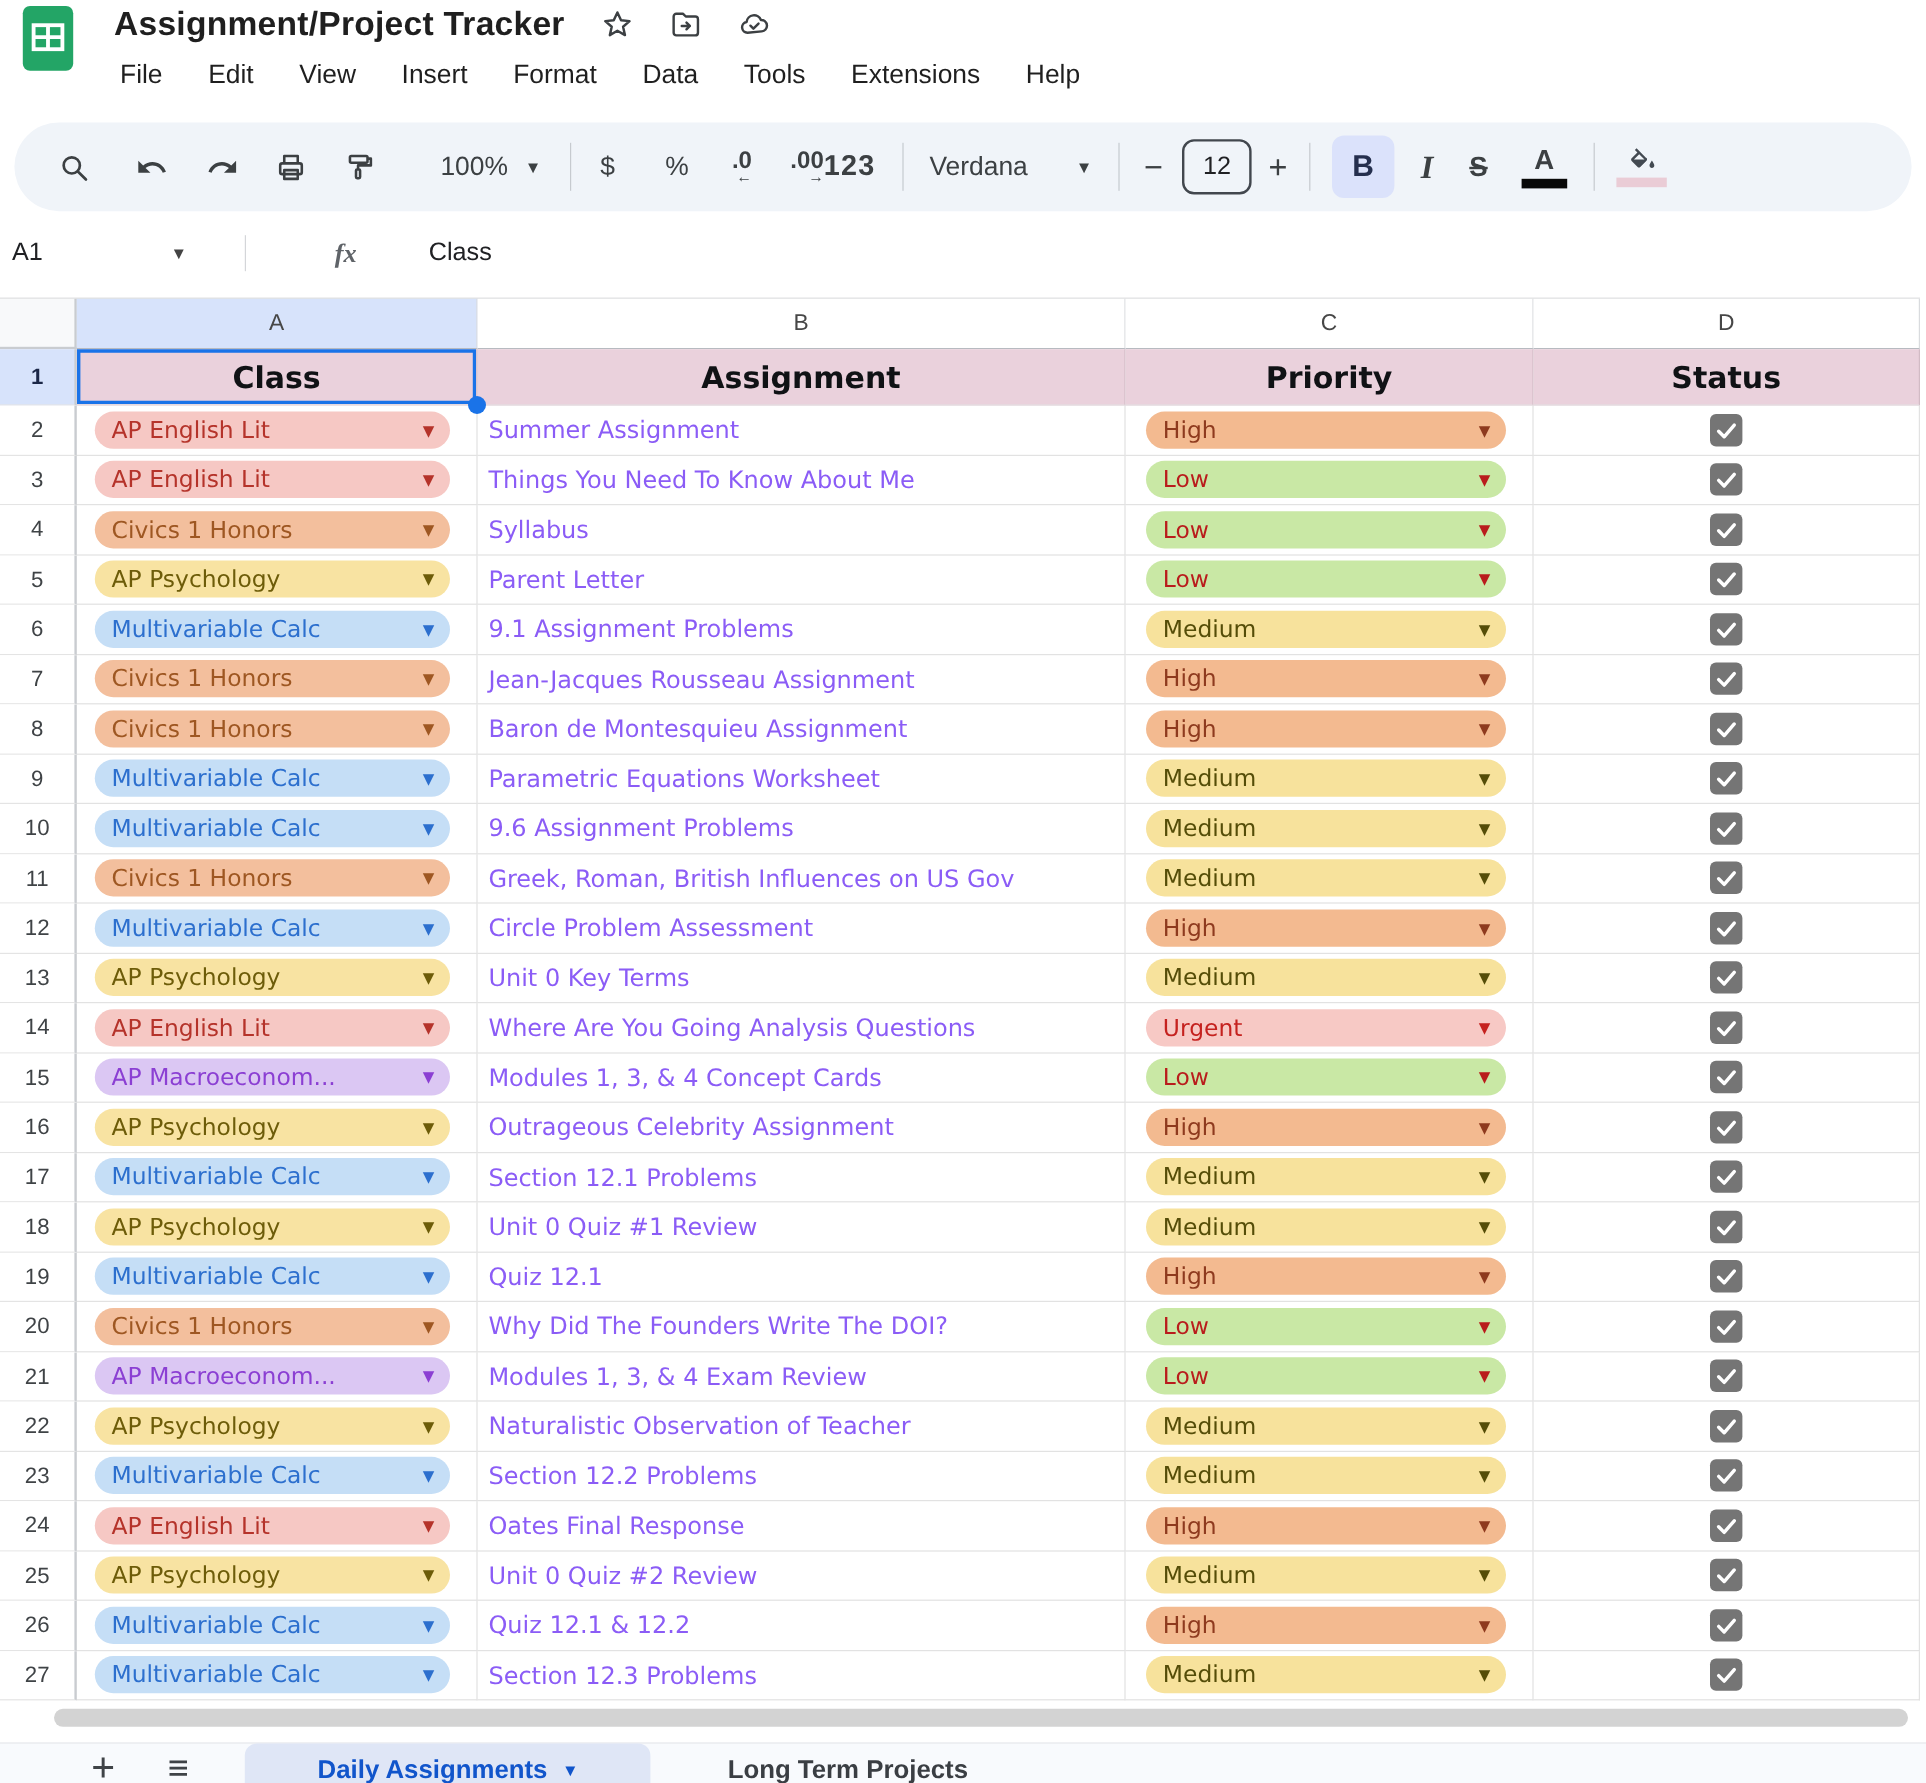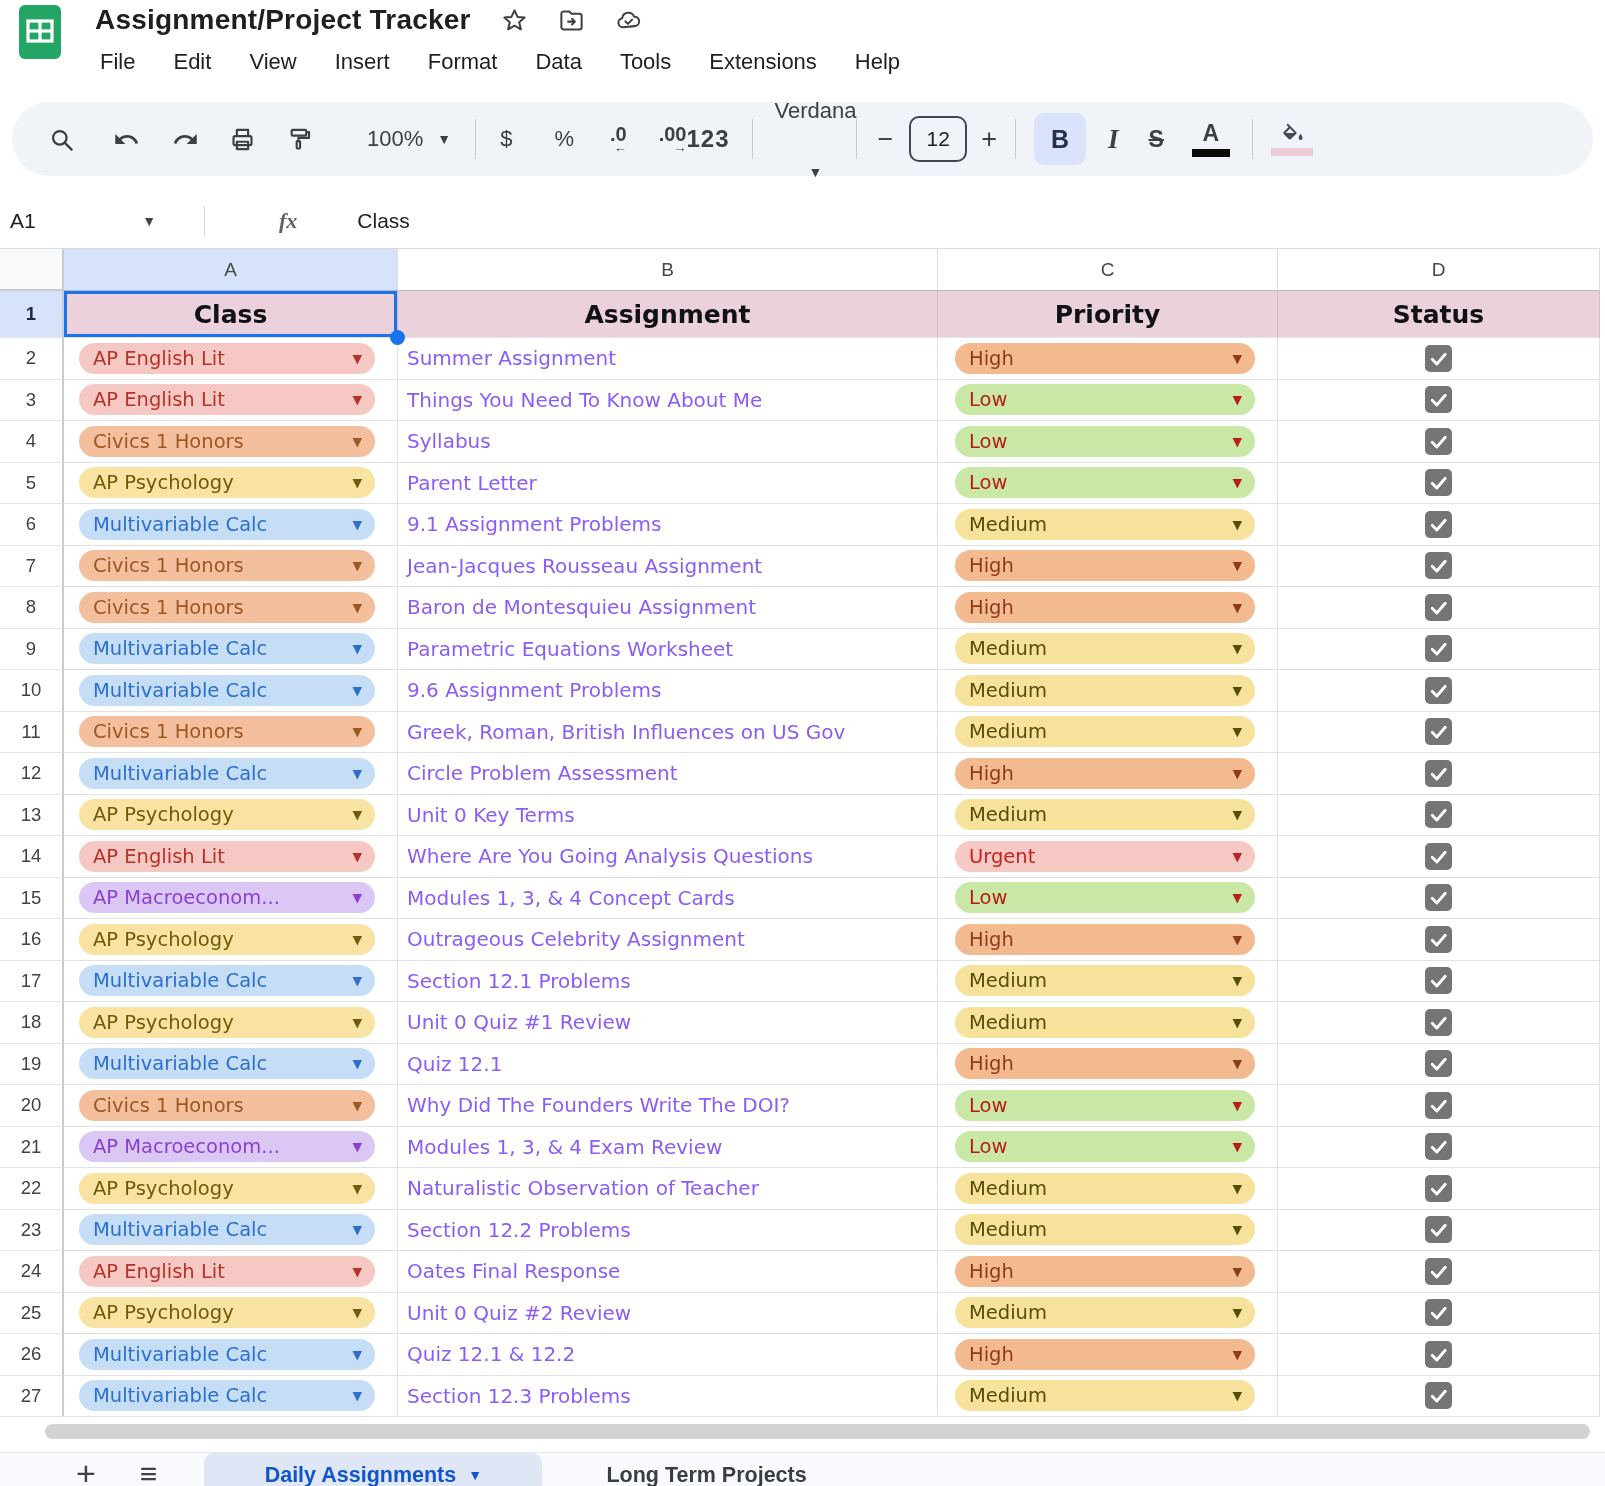--- a/index.html
+++ b/index.html
@@ -37,21 +37,21 @@
   .bold-btn{width:52px;height:52px;background:#dbe2fb;border-radius:10px;display:flex;align-items:center;
             justify-content:center;font-size:25px;font-weight:700;color:#252f4e;}
   .ital-btn{font-family:"Liberation Serif",serif;font-style:italic;font-size:27px;font-weight:600;color:#3c4043;}
   .strike-btn{font-size:23px;font-weight:600;text-decoration:line-through;color:#3c4043;}
   .color-btn{display:flex;flex-direction:column;align-items:center;gap:4px;}
   .color-btn .glyphA{font-size:23px;font-weight:600;line-height:1;color:#3c4043;}
   .bar-black{width:38px;height:8px;background:#090909;}
   .bar-pink{width:42px;height:8px;background:#eaccd6;}
 
   
-  .formulabar{position:absolute;top:190px;left:0;width:100%;height:62px;display:flex;align-items:center;gap:32px;}
+  .formulabar{position:absolute;top:180px;left:0;width:100%;height:62px;display:flex;align-items:center;gap:32px;}
   .name-box{width:172px;display:flex;align-items:center;padding-left:10px;font-size:21px;color:#202124;}
   .name-box .caret{margin-left:auto;margin-right:16px;color:#444;}
   .fdiv{width:1px;height:30px;background:#d4d6d9;}
   .fx{font-family:"Liberation Serif",serif;font-style:italic;font-size:22px;color:#5f6368;margin-left:42px;font-weight:600;}
   .fvalue{margin-left:28px;font-size:21px;color:#202124;}
 
   
   .sheet{position:absolute;top:248px;left:0;width:1600px;border-top:1px solid #d9dadc;}
   .grid-row{display:grid;grid-template-columns:64px 334px 540px 340px 322px;}
   
@@ -191,21 +191,21 @@
     <span class="ti dec" style="margin-right:32px;">
       <span>.0</span>
       <span class="arr">←</span>
     </span>
     <span class="ti dec" style="">
       <span>.00</span>
       <span class="arr">→</span>
     </span>
     <span class="ti fmt123" style="margin-right:22px;">123</span>
     <span class="tdiv" style="margin-right:22px;"></span>
-    <span class="ti font-grp" style="flex-direction:column;">
+    <span class="ti font-grp" style="margin-right:22px;">
       <span>Verdana</span>
       <span class="caret">▼</span>
     </span>
     <span class="tdiv" style="margin-right:20px;"></span>
     <span class="ti pm" style="margin-right:16px;">−</span>
     <span class="ti size-box" style="margin-right:14px;">12</span>
     <span class="ti pm" style="margin-right:18px;">+</span>
     <span class="tdiv" style="margin-right:18px;"></span>
     <span class="ti bold-btn" style="margin-right:22px;">B</span>
     <span class="ti ital-btn" style="margin-right:30px;">I</span>

